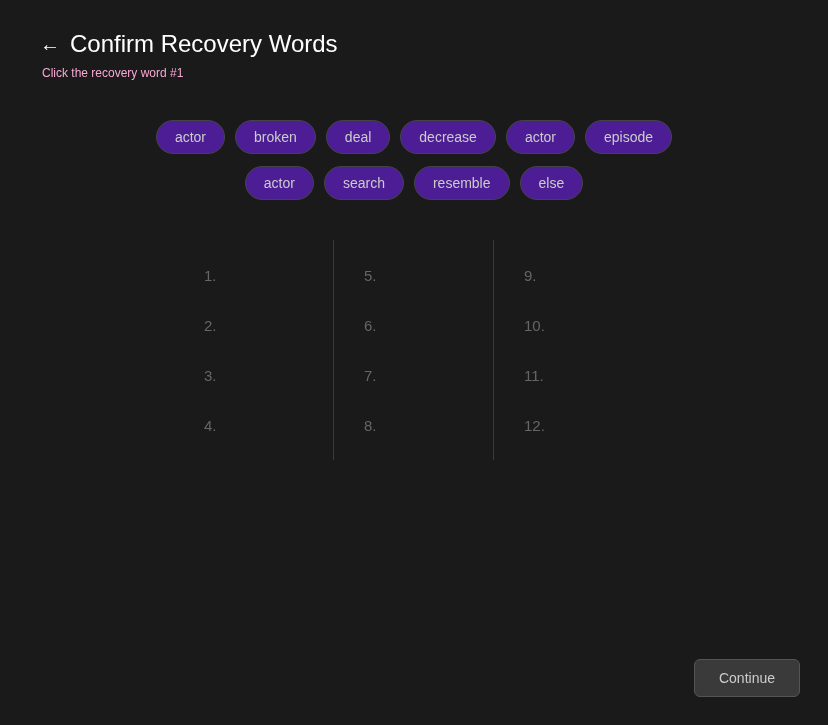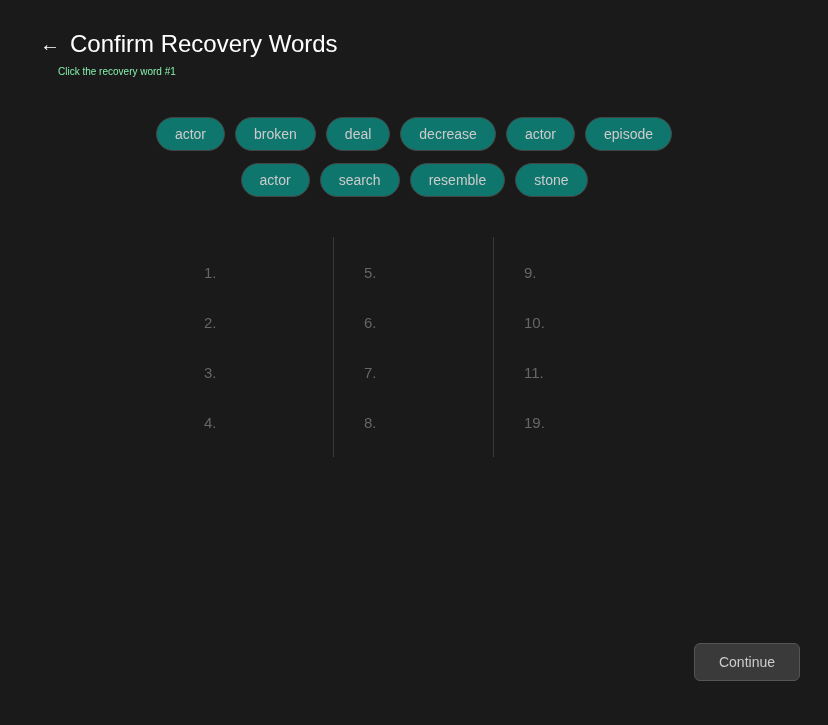--- a/index.html
+++ b/index.html
@@ -41,43 +41,43 @@
       align-items: center;
     }
 
     .page-title {
       font-size: 24px;
       font-weight: 400;
       color: #ffffff;
     }
 
     .subtitle {
-      font-size: 10px;
-      color: #86efac;
+      font-size: 12px;
+      color: #f9a8d4;
       margin-bottom: 40px;
-      margin-left: 18px;
+      margin-left: 2px;
     }
 
     .words-grid {
       display: flex;
       flex-direction: column;
       gap: 12px;
       align-items: center;
       margin-bottom: 40px;
     }
 
     .words-row {
       display: flex;
       flex-wrap: wrap;
       gap: 10px;
       justify-content: center;
     }
 
     .word-chip {
-      background-color: #0f766e;
+      background-color: #4c1d95;
       border: 1px solid #444444;
       border-radius: 20px;
       padding: 8px 18px;
       font-size: 14px;
       color: #cccccc;
       cursor: pointer;
       user-select: none;
       transition: background-color 0.15s;
     }
 
@@ -122,21 +122,21 @@
       min-width: 30px;
     }
 
     .slot-value {
       color: #cccccc;
       font-size: 15px;
     }
 
     .continue-button-container {
       position: absolute;
-      bottom: 44px;
+      bottom: 28px;
       right: 28px;
     }
 
     .continue-button {
       background-color: #3a3a3a;
       border: 1px solid #555555;
       border-radius: 6px;
       padding: 10px 24px;
       color: #cccccc;
       font-size: 14px;
@@ -162,21 +162,21 @@
       <button class="word-chip">broken</button>
       <button class="word-chip">deal</button>
       <button class="word-chip">decrease</button>
       <button class="word-chip">actor</button>
       <button class="word-chip">episode</button>
     </div>
     <div class="words-row">
       <button class="word-chip">actor</button>
       <button class="word-chip">search</button>
       <button class="word-chip">resemble</button>
-      <button class="word-chip">stone</button>
+      <button class="word-chip">else</button>
     </div>
   </div>
 
   <div class="numbered-grid-container">
     <div class="numbered-grid">
 
       <div class="numbered-column">
         <div class="numbered-slot">
           <span class="slot-number">1.</span>
           <span class="slot-value"></span>
@@ -221,21 +221,21 @@
         </div>
         <div class="numbered-slot">
           <span class="slot-number">10.</span>
           <span class="slot-value"></span>
         </div>
         <div class="numbered-slot">
           <span class="slot-number">11.</span>
           <span class="slot-value"></span>
         </div>
         <div class="numbered-slot">
-          <span class="slot-number">19.</span>
+          <span class="slot-number">12.</span>
           <span class="slot-value"></span>
         </div>
       </div>
 
     </div>
   </div>
 
 </div>
 
 <div class="continue-button-container">

